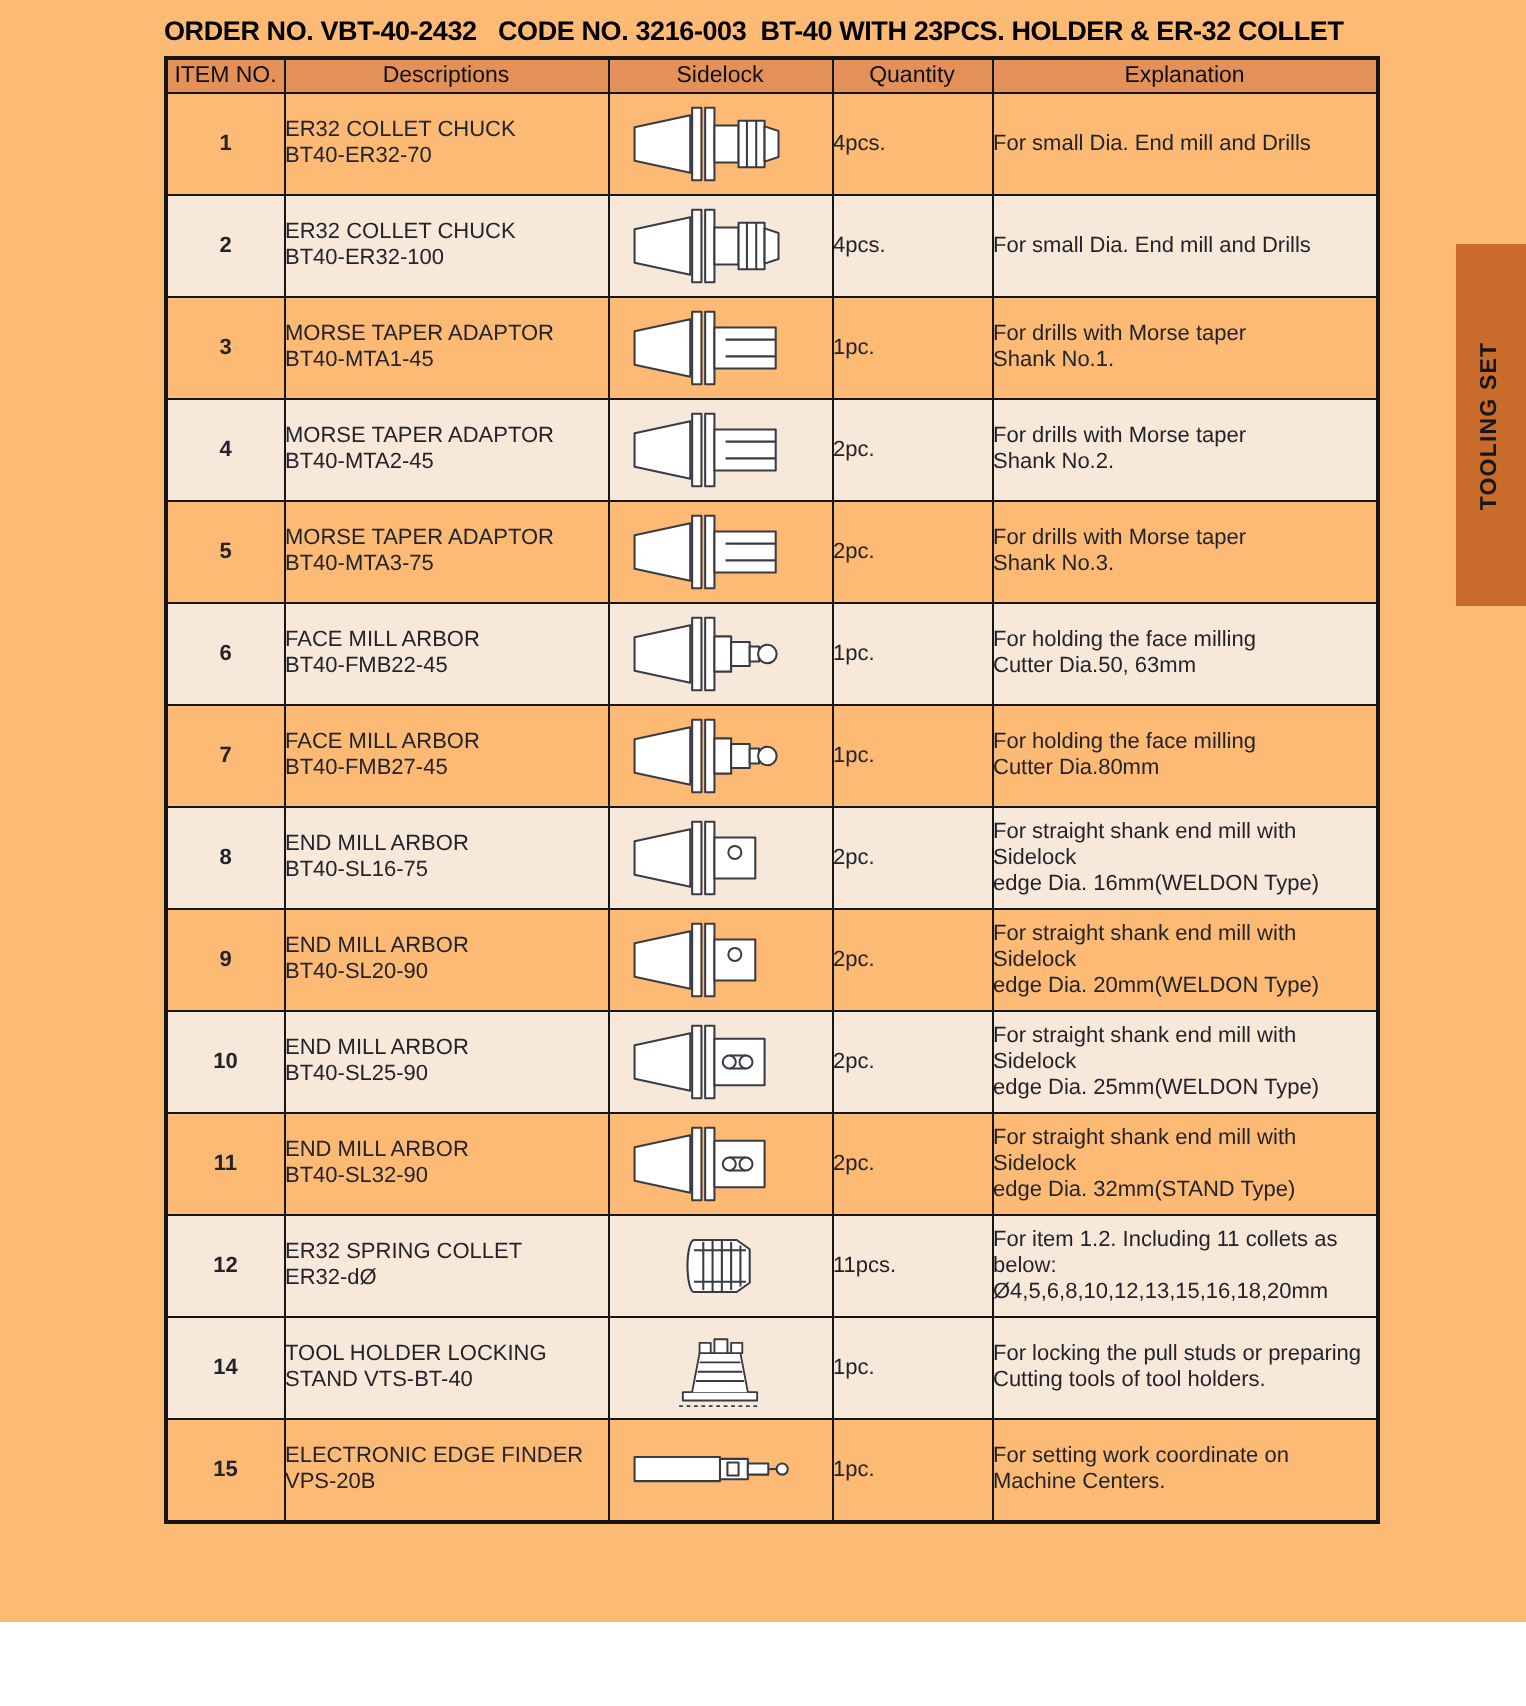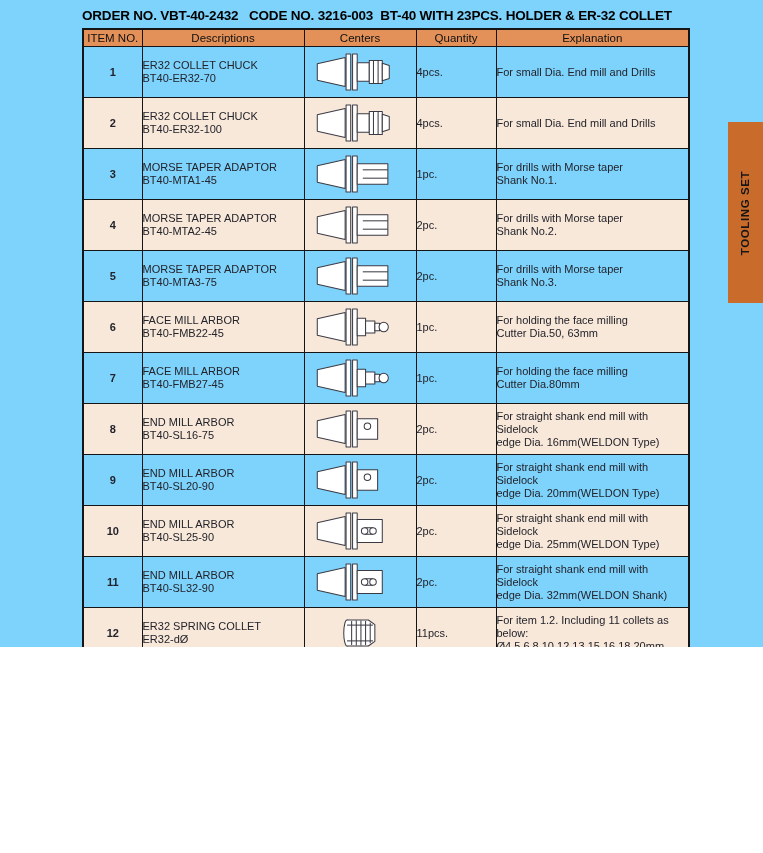--- a/index.html
+++ b/index.html
@@ -1,17 +1,17 @@
 <!DOCTYPE html>
 <html><head>
 <meta charset="utf-8">
 <style>
   html,body{margin:0;padding:0;}
   body{background:#ffffff;font-family:"Liberation Sans","DejaVu Sans",sans-serif;}
-  .page{position:relative;width:763px;height:647px;background:#7dd3fc;overflow:hidden;}
+  .page{position:relative;width:763px;height:811px;background:#fdba74;overflow:hidden;}
 
   .title{position:absolute;left:82px;top:8px;font-size:13.5px;font-weight:bold;color:#000;
          white-space:pre;letter-spacing:-0.2px;}
 
   table.cat{position:absolute;left:82px;top:28px;width:606px;border-collapse:collapse;
             table-layout:fixed;border:2px solid #151515;}
   table.cat th,table.cat td{border:1px solid #151515;padding:0;vertical-align:middle;
             color:#23232b;}
   table.cat th{height:16px;background:#E39159;font-size:11.5px;font-weight:normal;color:#101010;
             text-align:center;}
@@ -147,21 +147,21 @@
       <col style="width:59px">
         <col style="width:162px">
         <col style="width:112px">
       <col style="width:80px">
         <col style="width:193px">
     </colgroup>
     <thead>
       <tr>
         <th>ITEM NO.</th>
         <th>Descriptions</th>
-        <th>Centers</th>
+        <th>Sidelock</th>
         <th>Quantity</th>
         <th>Explanation</th>
       </tr>
     </thead>
     <tbody>
 
       <tr>
         <td class="c-item">1</td>
         <td class="c-desc">
           <div class="line">ER32 COLLET CHUCK</div>
@@ -348,21 +348,21 @@
           <div class="line">BT40-SL32-90</div>
         </td>
         <td class="c-fig">
           <svg class="fig" width="104" height="46">
               <use href="#sym-end-mill-large" xlink:href="#sym-end-mill-large"></use>
             </svg>
         </td>
         <td class="c-qty">2pc.</td>
         <td class="c-exp">
           <div class="line">For straight shank end mill with Sidelock</div>
-          <div class="line">edge Dia. 32mm(WELDON Shank)</div>
+          <div class="line">edge Dia. 32mm(STAND Type)</div>
         </td>
       </tr>
 
       <tr class="alt">
         <td class="c-item">12</td>
         <td class="c-desc">
           <div class="line">ER32 SPRING COLLET</div>
           <div class="line">ER32-dØ</div>
         </td>
         <td class="c-fig">
@@ -371,21 +371,55 @@
             </svg>
         </td>
         <td class="c-qty">11pcs.</td>
         <td class="c-exp">
           <div class="line">For item 1.2. Including 11 collets as</div>
           <div class="line">below: Ø4,5,6,8,10,12,13,15,16,18,20mm</div>
         </td>
       </tr>
 
 
-
+      <tr class="alt">
+        <td class="c-item">14</td>
+        <td class="c-desc">
+          <div class="line">TOOL HOLDER LOCKING</div>
+          <div class="line">STAND VTS-BT-40</div>
+        </td>
+        <td class="c-fig">
+          <svg class="fig" width="104" height="46">
+              <use href="#sym-locking-stand" xlink:href="#sym-locking-stand"></use>
+            </svg>
+        </td>
+        <td class="c-qty">1pc.</td>
+        <td class="c-exp">
+          <div class="line">For locking the pull studs or preparing</div>
+          <div class="line">Cutting tools of tool holders.</div>
+        </td>
+      </tr>
+
+      <tr>
+        <td class="c-item">15</td>
+        <td class="c-desc">
+          <div class="line">ELECTRONIC EDGE FINDER</div>
+          <div class="line">VPS-20B</div>
+        </td>
+        <td class="c-fig">
+          <svg class="fig" width="104" height="46">
+              <use href="#sym-edge-finder" xlink:href="#sym-edge-finder"></use>
+            </svg>
+        </td>
+        <td class="c-qty">1pc.</td>
+        <td class="c-exp">
+          <div class="line">For setting work coordinate on</div>
+          <div class="line">Machine Centers.</div>
+        </td>
+      </tr>
 
     </tbody>
   </table>
 
   <div class="side-tab">
     <span>TOOLING SET</span>
   </div>
 
 </div>
 

